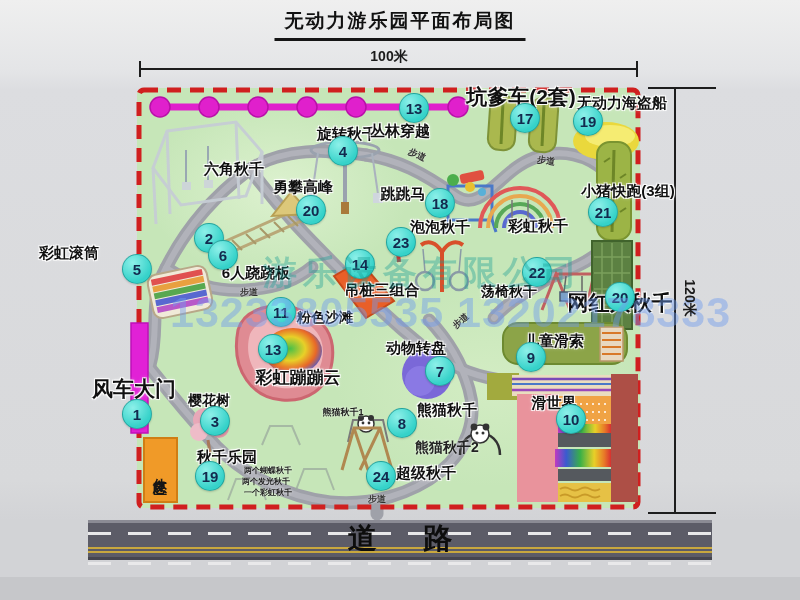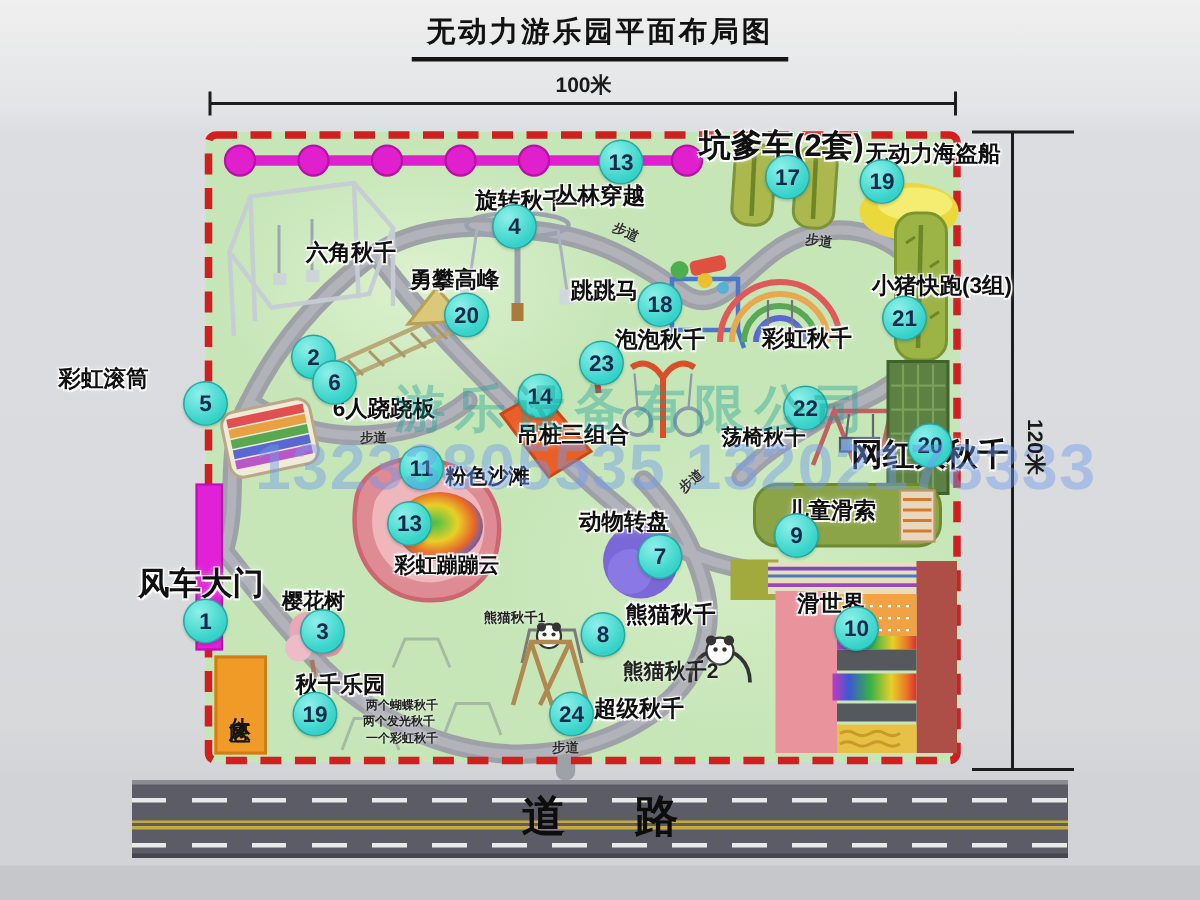--- a/index.html
+++ b/index.html
@@ -49,21 +49,21 @@
   .rest-area{
     position:absolute;left:143px;top:437px;width:35px;height:66px;z-index:3;
     background:var(--rest_orange,#f09a28);border:2px solid #d07e14;box-sizing:border-box;
     display:flex;align-items:center;justify-content:center;
   }
   .rest-area .v{writing-mode:vertical-rl;font-size:14px;font-weight:bold;color:#161616;letter-spacing:2px;}
   .watermark{position:absolute;z-index:4;pointer-events:none;white-space:nowrap;font-weight:bold;}
   .wm-company{left:263px;top:250px;font-size:34px;letter-spacing:6px;color:rgba(24,158,146,.38);}
   .wm-phone{left:170px;top:288px;font-size:43px;letter-spacing:1px;color:rgba(110,155,238,.45);}
   .road{
-    position:absolute;left:88px;top:520px;width:624px;height:52px;z-index:2;
+    position:absolute;left:88px;top:520px;width:624px;height:40px;z-index:2;
     background:#5c5c67;border-top:3px solid #8b8b94;border-bottom:3px solid #46464f;box-sizing:border-box;
   }
   .road .dash{
     position:absolute;left:0;width:100%;height:3px;
     background:repeating-linear-gradient(90deg,#e9e9ea 0 23px,rgba(0,0,0,0) 23px 40px);
   }
   .road .dash.d1{top:9px;} .road .dash.d2{top:39px;}
   .road .yellow{position:absolute;left:0;top:24px;width:100%;height:6px;
     background:linear-gradient(#c9a83e 0 2px,#5c5c67 2px 4px,#c9a83e 4px 6px);}
   .road-label{
@@ -319,21 +319,21 @@
       <div class="map-label" style="left: 234px; top: 169px; font-size: 15px;">六角秋千</div>
       <div class="map-label" style="left: 209px; top: 401px; font-size: 14px;">樱花树</div>
       <div class="map-label" style="left: 347px; top: 134px; font-size: 15px;">旋转秋千</div>
       <div class="map-label" style="left: 69px; top: 253px; font-size: 15px;">彩虹滚筒</div>
       <div class="map-label" style="left: 256px; top: 273px; font-size: 15px;">6人跷跷板</div>
       <div class="map-label" style="left: 416px; top: 348px; font-size: 15px;">动物转盘</div>
       <div class="map-label" style="left: 447px; top: 410px; font-size: 15px;">熊猫秋千</div>
       <div class="map-label" style="left: 554px; top: 341px; font-size: 15px;">儿童滑索</div>
       <div class="map-label" style="left: 554px; top: 403px; font-size: 15px;">滑世界</div>
       <div class="map-label" style="left: 325px; top: 318px; font-size: 14px;">粉色沙滩</div>
-      <div class="map-label" style="left: 298px; top: 377px; font-size: 14px;">彩虹蹦蹦云</div>
+      <div class="map-label" style="left: 298px; top: 377px; font-size: 17px;">彩虹蹦蹦云</div>
       <div class="map-label" style="left: 400px; top: 131px; font-size: 15px;">丛林穿越</div>
       <div class="map-label" style="left: 382px; top: 290px; font-size: 15px;">吊桩三组合</div>
       <div class="map-label" style="left: 303px; top: 187px; font-size: 15px;">勇攀高峰</div>
       <div class="map-label" style="left: 227px; top: 457px; font-size: 15px;">秋千乐园</div>
       <div class="map-label" style="left: 521px; top: 97px; font-size: 21px;">坑爹车(2套)</div>
       <div class="map-label" style="left: 403px; top: 194px; font-size: 15px;">跳跳马</div>
       <div class="map-label" style="left: 622px; top: 103px; font-size: 15px;">无动力海盗船</div>
       <div class="map-label" style="left: 620px; top: 271px; font-size: 21px; margin-top: 32px;">网红大秋千</div>
       <div class="map-label" style="left: 628px; top: 191px; font-size: 15px;">小猪快跑(3组)</div>
       <div class="map-label" style="left: 509px; top: 292px; font-size: 14px;">荡椅秋千</div>

